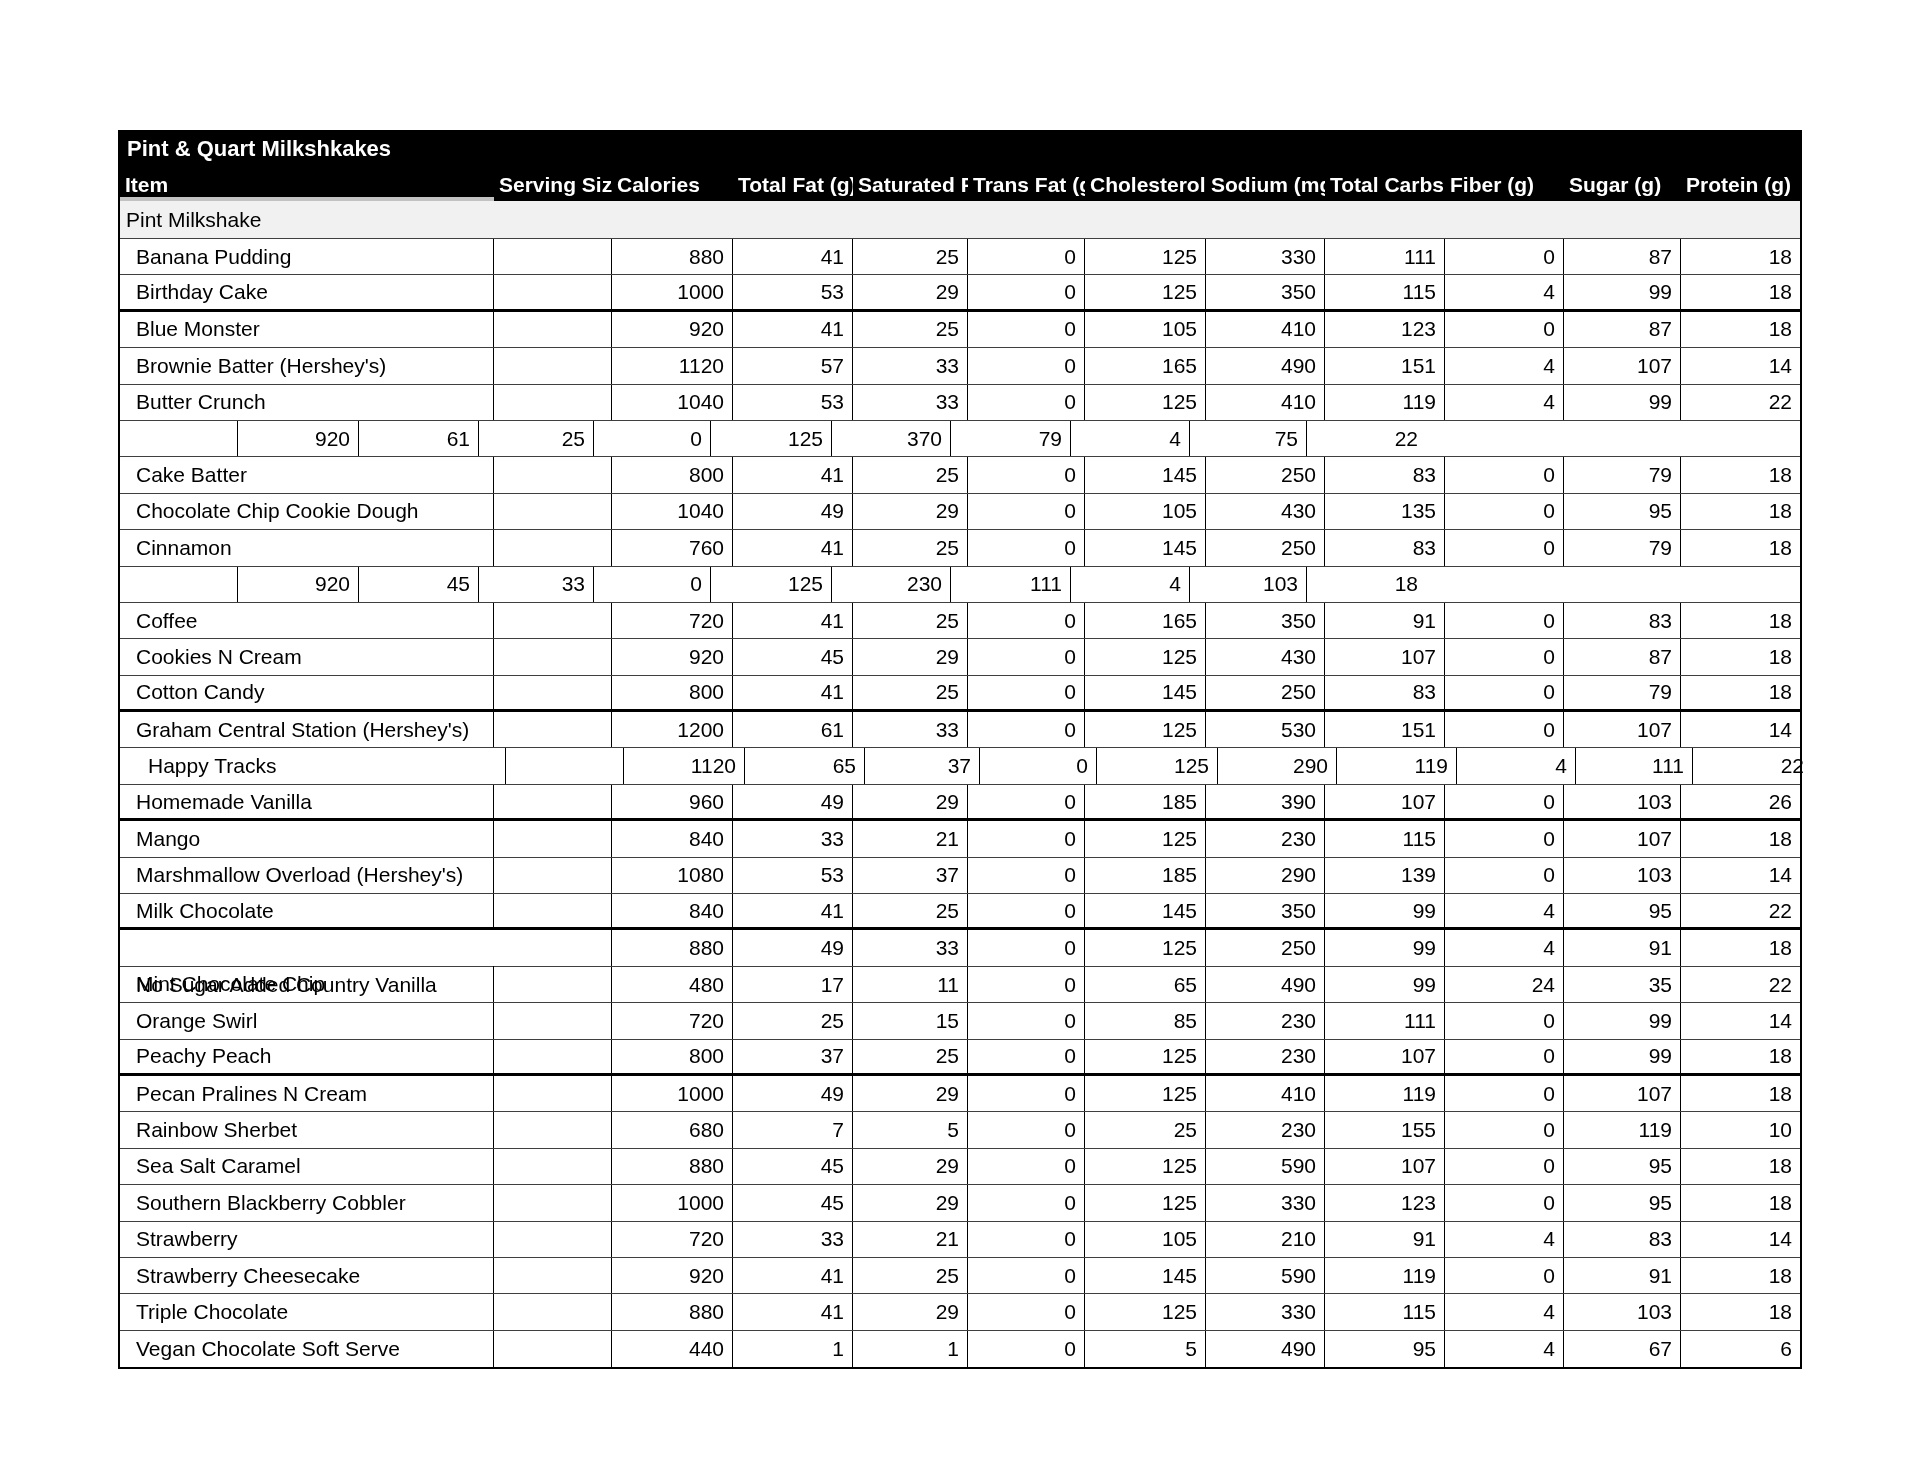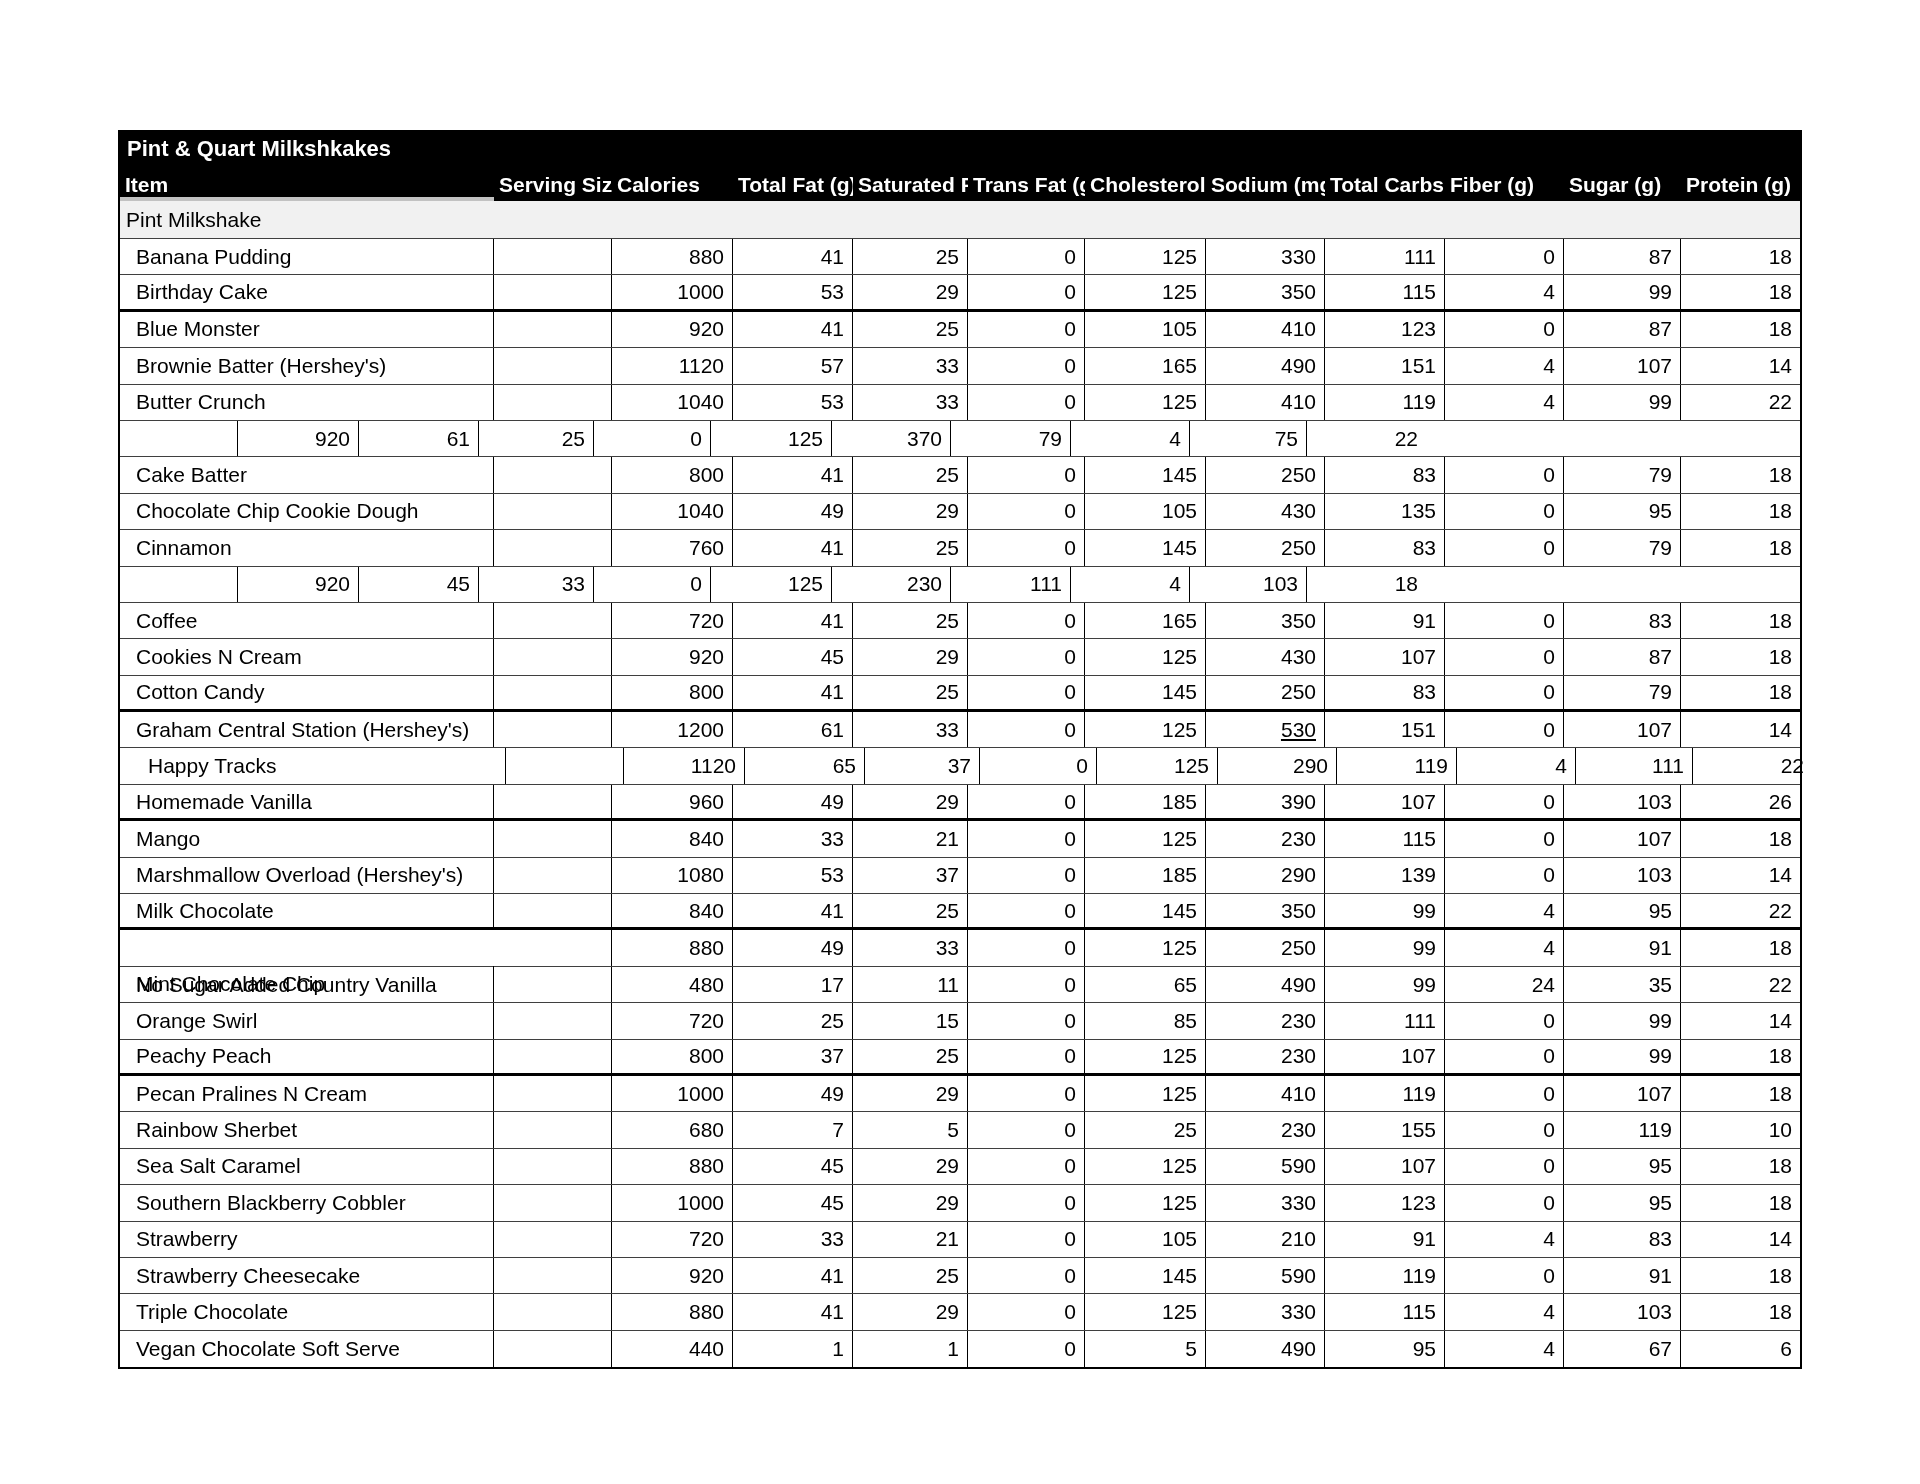--- a/index.html
+++ b/index.html
@@ -305,21 +305,21 @@
           <div class="dcell num last" style="width: 119px;">18</div>
         </div>
         <div class="drow">
           <div class="dcell item" style="width: 374px;">Graham Central Station (Hershey's)</div>
           <div class="dcell num" style="width: 118px;"></div>
           <div class="dcell num" style="width: 121px;">1200</div>
           <div class="dcell num" style="width: 120px;">61</div>
           <div class="dcell num" style="width: 115px;">33</div>
           <div class="dcell num" style="width: 117px;">0</div>
           <div class="dcell num" style="width: 121px;">125</div>
-          <div class="dcell num" style="width: 119px; text-decoration: underline;">530</div>
+          <div class="dcell num" style="width: 119px;">530</div>
           <div class="dcell num" style="width: 120px;">151</div>
           <div class="dcell num" style="width: 119px;">0</div>
           <div class="dcell num" style="width: 117px;">107</div>
           <div class="dcell num last" style="width: 119px;">14</div>
         </div>
         <div class="drow">
           <div class="dcell item" style="width: 374px; margin-left: 12px;">Happy Tracks</div>
           <div class="dcell num" style="width: 118px;"></div>
           <div class="dcell num" style="width: 121px;">1120</div>
           <div class="dcell num" style="width: 120px;">65</div>

